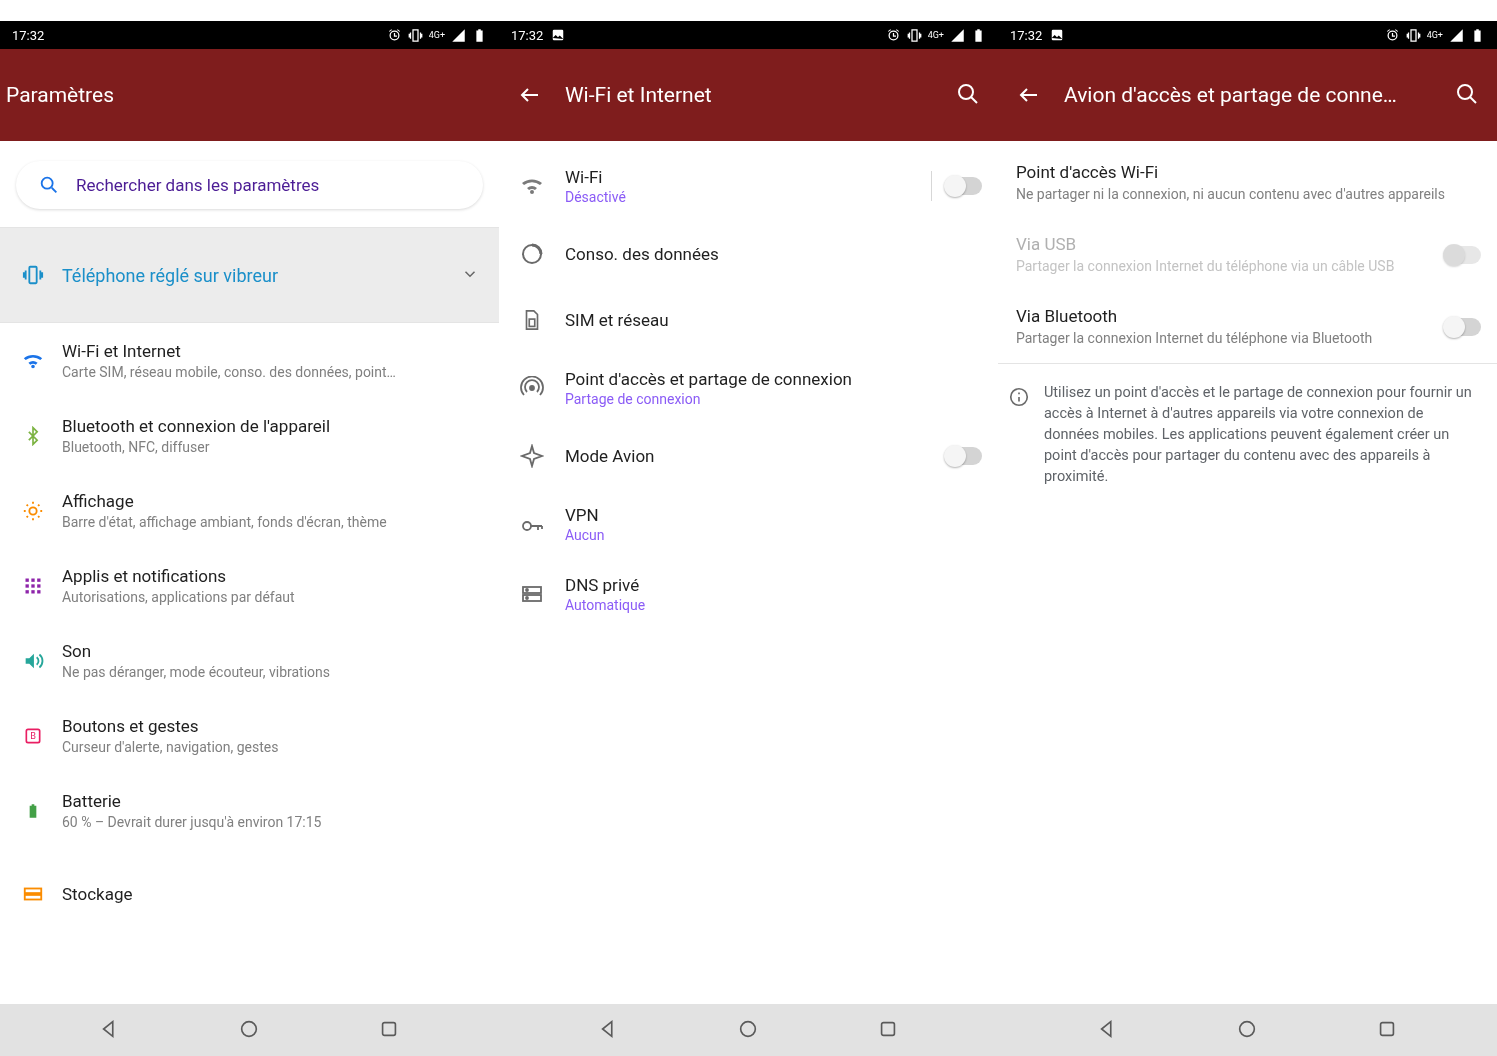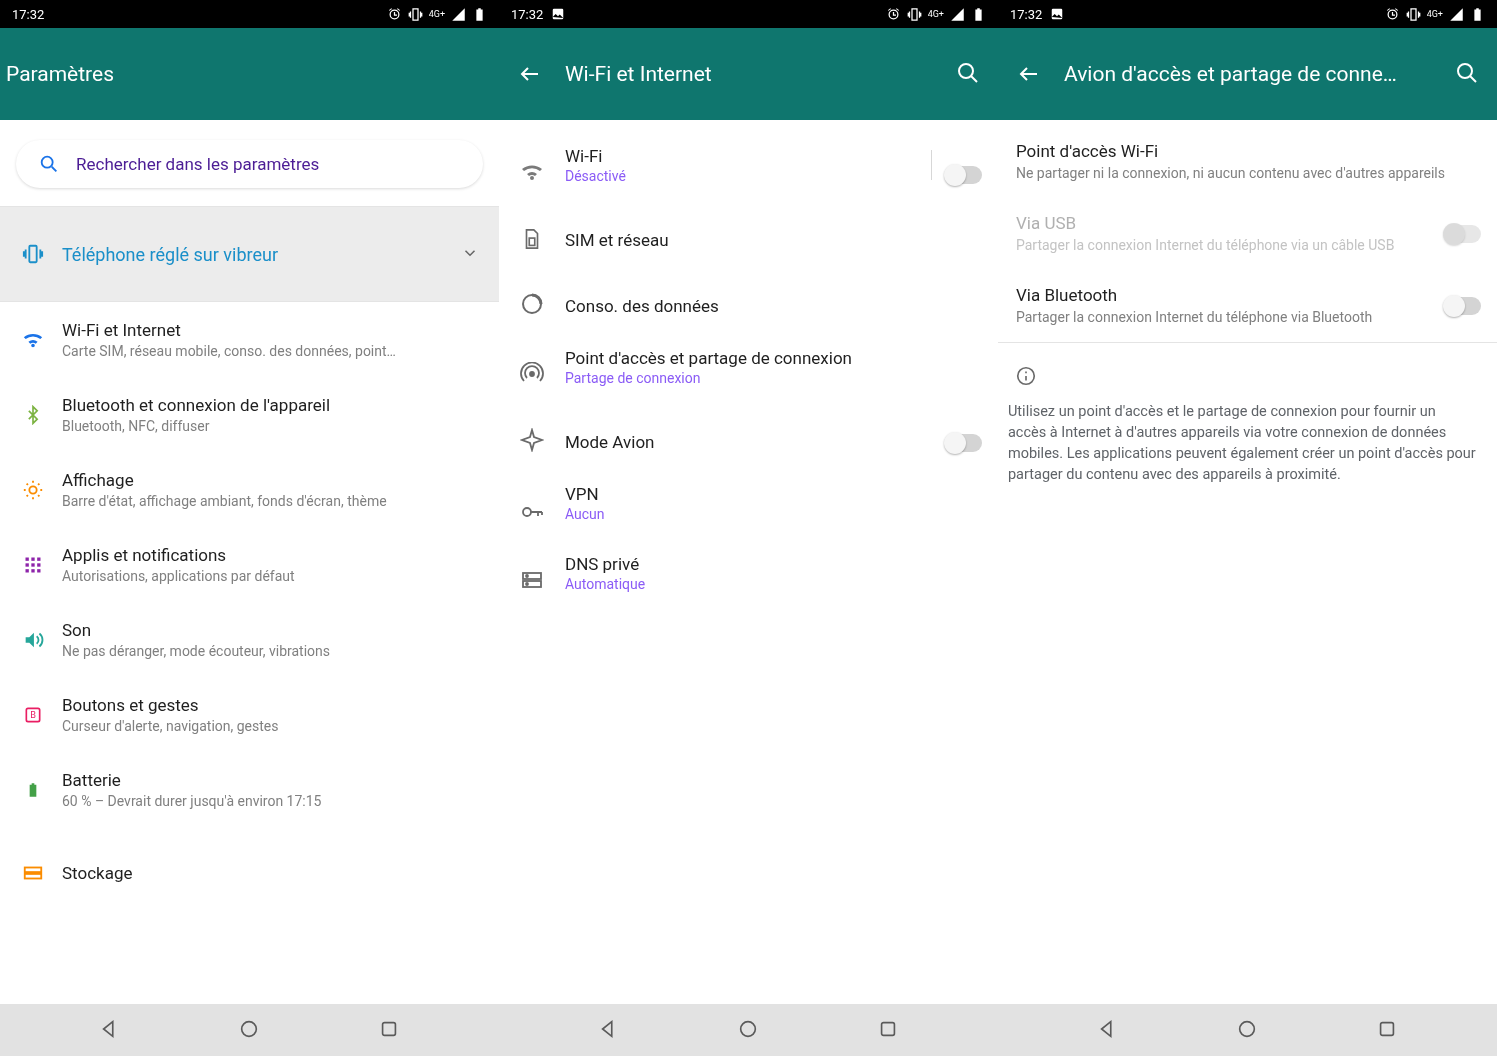--- a/index.html
+++ b/index.html
@@ -1,56 +1,56 @@
 <!DOCTYPE html>
 <html><head>
 <meta charset="utf-8">
 <style>
   * { margin:0; padding:0; box-sizing:border-box; font-family: Roboto, -apple-system, "Segoe UI", sans-serif; }
   body { background:#fff; width:1497px; height:1056px; display:flex; flex-direction:column; font-size:14px; color:#202124;}
   .screens { display:flex; flex:1; min-height:0;}
-  .screen { width:33.3333%; display:flex; flex-direction:column; position:relative; background:#fff;}
+  .screen { width:33.3333%; display:flex; flex-direction:column; position:relative; background:#fff;margin-top:21px;}
   .screen + .screen { border-left:0px solid transparent;}
   .statusbar { height:28px; background:#000; color:#fff; display:flex; align-items:center; padding:0 12px; font-size:13px; justify-content:space-between;}
   .status-icons{ display:flex; align-items:center; gap:6px;}
   .status-icons svg{ width:15px; height:15px; fill:#fff; display:block;}
-  .header { background:#0f766e; color:#fff; padding:0 18px; display:flex; align-items:center; height:92px; gap:22px;}
+  .header { background:#7f1d1d; color:#fff; padding:0 18px; display:flex; align-items:center; height:92px; gap:22px;}
   .header .title { font-size:21px; font-weight:400;}
   .header .back { width:26px; height:26px; display:flex; align-items:center; justify-content:center;}
   .header .search-btn{ margin-left:auto;}
   .content{ flex:1; overflow:hidden; background:#fff;}
   
   .search-pill{ margin:20px 16px 18px; height:48px; border-radius:26px; background:#fff; box-shadow:0 1px 3px rgba(0,0,0,.15); display:flex; align-items:center; padding:0 22px; color:#4c1d95; font-size:17px;}
   .search-pill svg{ width:22px; height:22px; margin-right:16px;}
   .ringer-row{ background:#ececec; border-top:1px solid #e4e4e4; border-bottom:1px solid #e4e4e4; height:96px; display:flex; align-items:center; padding:0 20px 0 10px;}
   .ringer-row .ic{ width:46px; display:flex; justify-content:center;}
   .ringer-row .txt{ flex:1; color:#1a8fc9; font-size:18px; padding-left:6px;}
   .ringer-row .chev{ color:#666;}
   .setting-item{ display:flex; padding:16px 20px 16px 10px; min-height:75px; align-items:center;}
   .setting-item .ic{ width:46px; display:flex; justify-content:center; align-items:center;}
   .setting-item .body{ flex:1; padding-left:6px; min-width:0;}
   .setting-item .lbl{ font-size:17px; color:#1f1f1f;}
   .setting-item .sub{ font-size:14px; color:#808080; margin-top:3px; white-space:nowrap; overflow:hidden; text-overflow:ellipsis;}
-  .wi-item{ display:flex; align-items:flex-end; padding:16px 16px 16px 12px; min-height:66px;}
+  .wi-item{ display:flex; align-items:center; padding:16px 16px 16px 12px; min-height:66px;}
   .wi-item .ic{ width:42px; display:flex; justify-content:center; align-items:center; color:#555;}
   .wi-item .body{ flex:1; padding-left:12px;}
   .wi-item .lbl{ font-size:17px; color:#1f1f1f;}
   .wi-item .sub{ font-size:14px; color:#8b5cf6; margin-top:2px;}
   .toggle{width:36px; height:18px; border-radius:10px; background:#d4d4d4; position:relative;}
   .toggle::after{content:""; position:absolute; left:-2px; top:-2px; width:22px; height:22px; border-radius:50%; background:#f5f5f5; box-shadow:0 1px 2px rgba(0,0,0,.3);}
   .toggle.disabled{opacity:.55;}
   .toggle.grey::after{ background:#bfbfbf;}
   .divider-vert{ width:1px; align-self:stretch; background:#d7d7d7; margin:4px 14px 4px 4px;}
   .hotspot-item{ padding:15px 16px 15px 18px; display:flex; align-items:center; gap:14px;}
   .hotspot-item .body{flex:1;}
   .hotspot-item .lbl{font-size:17px; color:#1f1f1f;}
   .hotspot-item .sub{font-size:14px; color:#808080; margin-top:3px; line-height:1.35;}
   .hotspot-item.disabled .lbl{ color:#b0b0b0;}
   .hotspot-item.disabled .sub{ color:#c3c3c3;}
-  .info-row{ display:flex; padding:18px 20px 18px 10px; gap:14px; border-top:1px solid #e4e4e4;flex-direction:column;}
+  .info-row{ display:flex; padding:18px 20px 18px 10px; gap:14px; border-top:1px solid #e4e4e4;}
   .info-row .ic{ width:36px; display:flex; justify-content:center; padding-top:4px; color:#555;}
   .info-row .text{ font-size:14.5px; color:#5f6368; line-height:1.45;}
   
   .navbar{ height:52px; background:#e2e2e2; width:100%; display:flex;}
   .navbar .seg{ flex:1; display:flex; align-items:center; justify-content:space-around; padding:0 40px;}
   .navbar svg{ width:22px; height:22px; stroke:#5a5a5a; fill:none; stroke-width:1.8;}
   .hdr-pad{ padding-left:6px;}
 </style>
 </head>
 <body>
@@ -250,38 +250,38 @@
           </div>
       <div class="body">
             <div class="lbl">Wi-Fi</div>
             <div class="sub">Désactivé</div>
           </div>
       <div class="divider-vert"></div>
       <div class="toggle"></div>
     </div>
     <div class="wi-item">
       <div class="ic">
+            <svg width="24" height="24" viewBox="0 0 24 24" fill="none" stroke="#6a6a6a" stroke-width="2">
+              <circle cx="12" cy="12" r="9"></circle>
+              <path d="M12 3a9 9 0 019 9" stroke-width="3"></path>
+            </svg>
+          </div>
+      <div class="body">
+            <div class="lbl">Conso. des données</div>
+          </div>
+    </div>
+    <div class="wi-item">
+      <div class="ic">
             <svg width="22" height="22" viewBox="0 0 24 24" fill="none" stroke="#6a6a6a" stroke-width="1.8">
               <path d="M6 2h8l4 4v16H6z"></path>
               <rect x="9" y="11" width="6" height="8"></rect>
             </svg>
           </div>
       <div class="body">
             <div class="lbl">SIM et réseau</div>
-          </div>
-    </div>
-    <div class="wi-item">
-      <div class="ic">
-            <svg width="24" height="24" viewBox="0 0 24 24" fill="none" stroke="#6a6a6a" stroke-width="2">
-              <circle cx="12" cy="12" r="9"></circle>
-              <path d="M12 3a9 9 0 019 9" stroke-width="3"></path>
-            </svg>
-          </div>
-      <div class="body">
-            <div class="lbl">Conso. des données</div>
           </div>
     </div>
     <div class="wi-item">
       <div class="ic">
             <svg width="24" height="24" viewBox="0 0 24 24" fill="none" stroke="#6a6a6a" stroke-width="1.8">
               <circle cx="12" cy="12" r="2" fill="#6a6a6a"></circle>
               <path d="M7 16a7 7 0 1110 0M4 19a11 11 0 1116 0"></path>
             </svg>
           </div>
       <div class="body">

